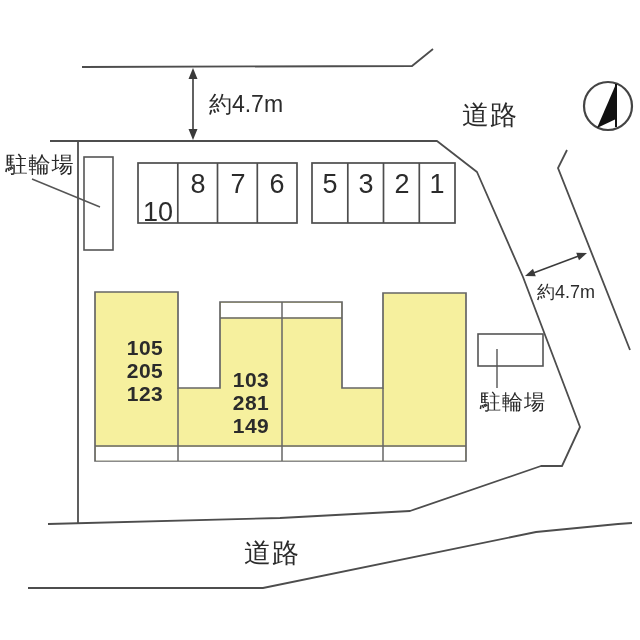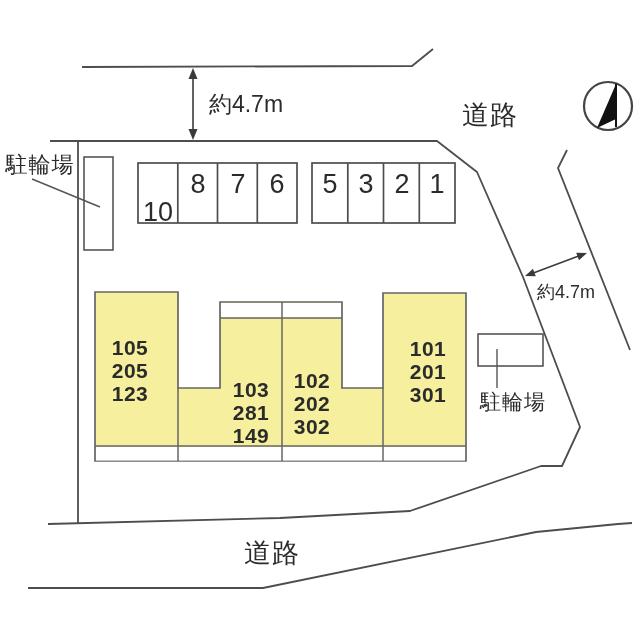--- a/index.html
+++ b/index.html
@@ -102,34 +102,24 @@
 
   <div class="lbl pnum" style="left:158px;top:184px;margin-top:28px;">10</div>
   <div class="lbl pnum" style="left:198px;top:184px;">8</div>
   <div class="lbl pnum" style="left:238px;top:184px;">7</div>
   <div class="lbl pnum" style="left:277px;top:184px;">6</div>
   <div class="lbl pnum" style="left:330px;top:184px;">5</div>
   <div class="lbl pnum" style="left:366px;top:184px;">3</div>
   <div class="lbl pnum" style="left:402px;top:184px;">2</div>
   <div class="lbl pnum" style="left:437px;top:184px;">1</div>
 
-  <div class="units" style="left:130px;top:370px;">
+  <div class="units" style="left:145px;top:370px;">
     <div>105</div>
     <div>205</div>
     <div>123</div>
   </div>
-  <div class="units" style="left:251px;top:402px;margin-top:10px;">
+  <div class="units" style="left:251px;top:402px;">
     <div>103</div>
     <div>281</div>
     <div>149</div>
-  </div>
-  <div class="units" style="left:312px;top:403px;">
-    <div>102</div>
-    <div>202</div>
-    <div>302</div>
-  </div>
-  <div class="units" style="left:428px;top:371px;">
-    <div>101</div>
-    <div>201</div>
-    <div>301</div>
   </div>
 
 </div>
 
 </body></html>

